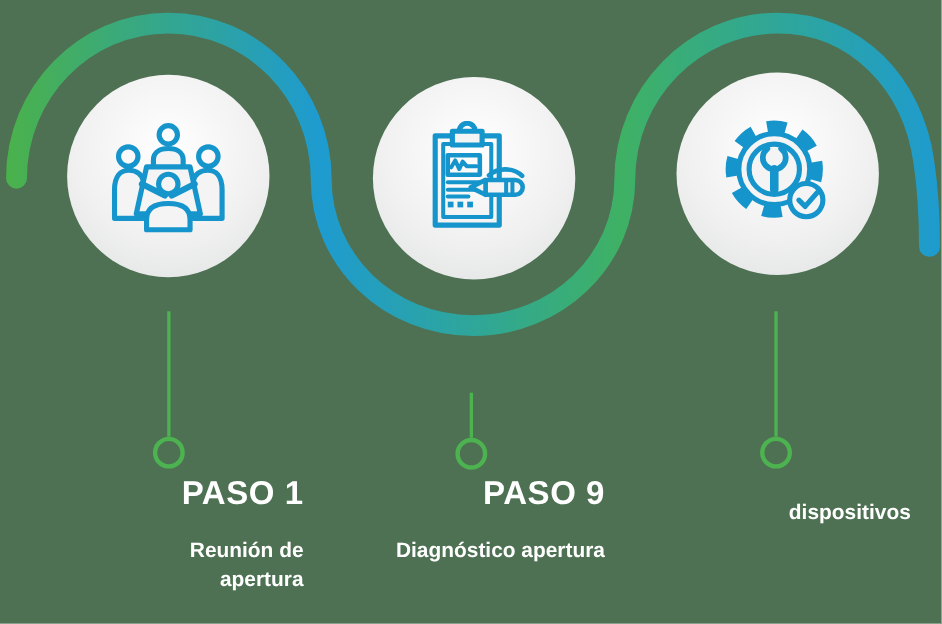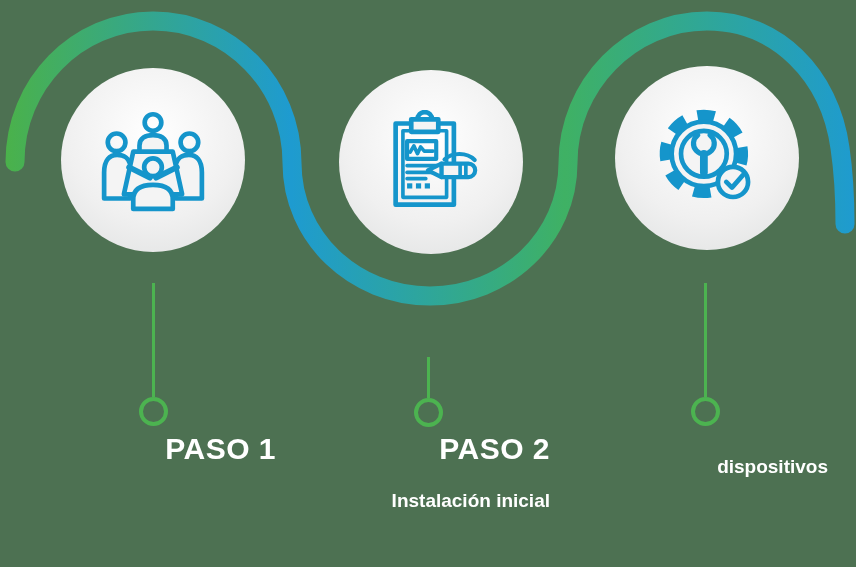--- a/index.html
+++ b/index.html
@@ -120,26 +120,30 @@
 
   <div class="stem s1"></div>
   <div class="ring r1"></div>
   <div class="stem s2"></div>
   <div class="ring r2"></div>
   <div class="stem s3"></div>
   <div class="ring r3"></div>
 
   <div class="col col1">
     <div class="title">PASO 1</div>
+    <div class="subtitle">
+      <span>Reunión de</span>
+      <span>apertura</span>
+    </div>
   </div>
 
   <div class="col col2">
-    <div class="title">PASO 2</div>
+    <div class="title">PASO 9</div>
     <div class="subtitle">
-      <span>Instalación inicial</span>
+      <span>Diagnóstico apertura</span>
     </div>
   </div>
 
   <div class="col col3">
     <div class="subtitle">
       <span>dispositivos</span>
     </div>
   </div>
 
 </div>

